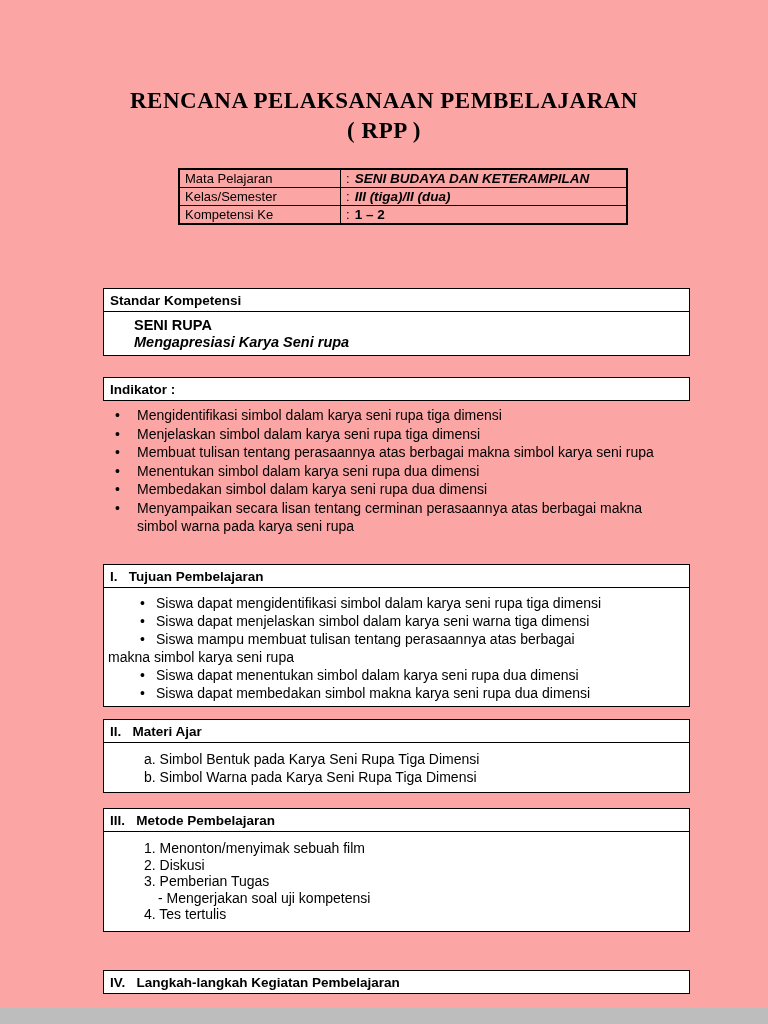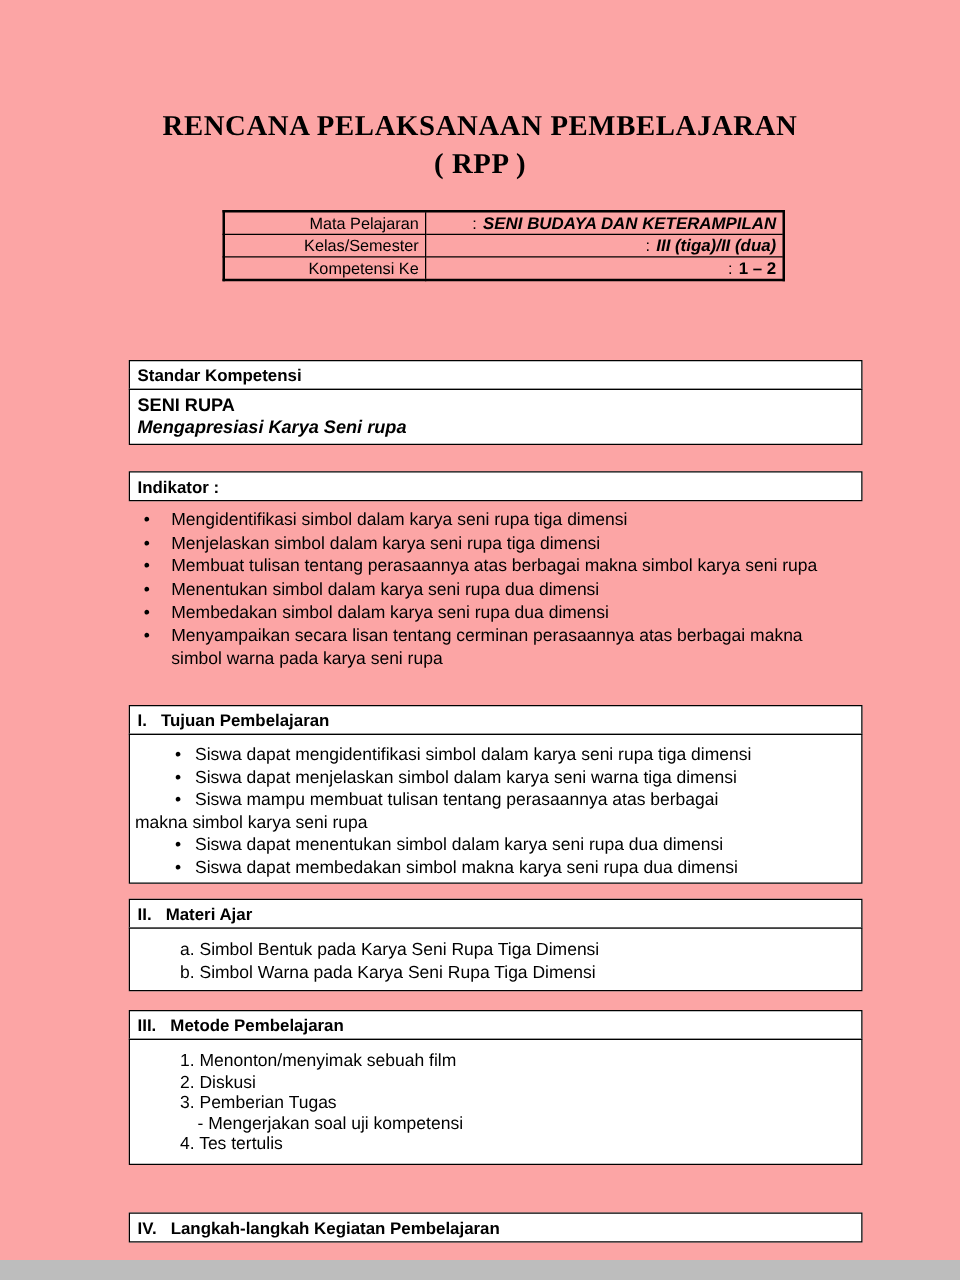--- a/index.html
+++ b/index.html
@@ -9,41 +9,40 @@
   }
   .doc-title {
     position:absolute; top:86px; left:0; width:768px; text-align:center;
     font-family:"Liberation Serif", serif; font-weight:bold;
     font-size:23px; line-height:30px; letter-spacing:0.5px;
   }
   
   .info-table {
     position:absolute; top:168px; left:178px; border-collapse:collapse;
     border:2px solid #000;
-    text-align:right;
   }
   .info-table td {
     border:1px solid #000; font-size:13px; padding:1px 5px; height:15px;
     vertical-align:middle; white-space:nowrap;
   }
   .info-table td.lbl { width:150px; }
   .info-table td.val { width:275px; }
   .sep { display:inline-block; margin-right:5px; }
   .bi { font-weight:bold; font-style:italic; font-size:13.5px; }
   .b  { font-weight:bold; font-size:13.5px; }
 
   
   .section { position:absolute; left:103px; width:587px; box-sizing:border-box; }
   .sec-header {
     border:1px solid #000; font-weight:bold; font-size:13.5px;
     padding:4px 6px 3px 6px; white-space:pre-wrap; background:#fff;
   }
   .sec-content {
     border:1px solid #000; margin-top:-1px; background:#fff;
-    font-size:14px; box-sizing:border-box;
+    font-size:14px; box-sizing:border-box;padding-left:24px;
   }
   
   .sk-line1 { font-weight:bold; font-size:14.5px; padding:5px 6px 0 6px; }
   .sk-line2 { font-weight:bold; font-style:italic; font-size:14.5px; padding:1px 6px 5px 6px; }
 
   
   .free-list { padding-top:5px; }
   .bullet-row { display:flex; padding-left:12px; line-height:18.5px; font-size:14px; }
   .bullet-row .bt { width:22px; flex:none; }
   .bullet-row .tx { width:522px; flex:none; }

